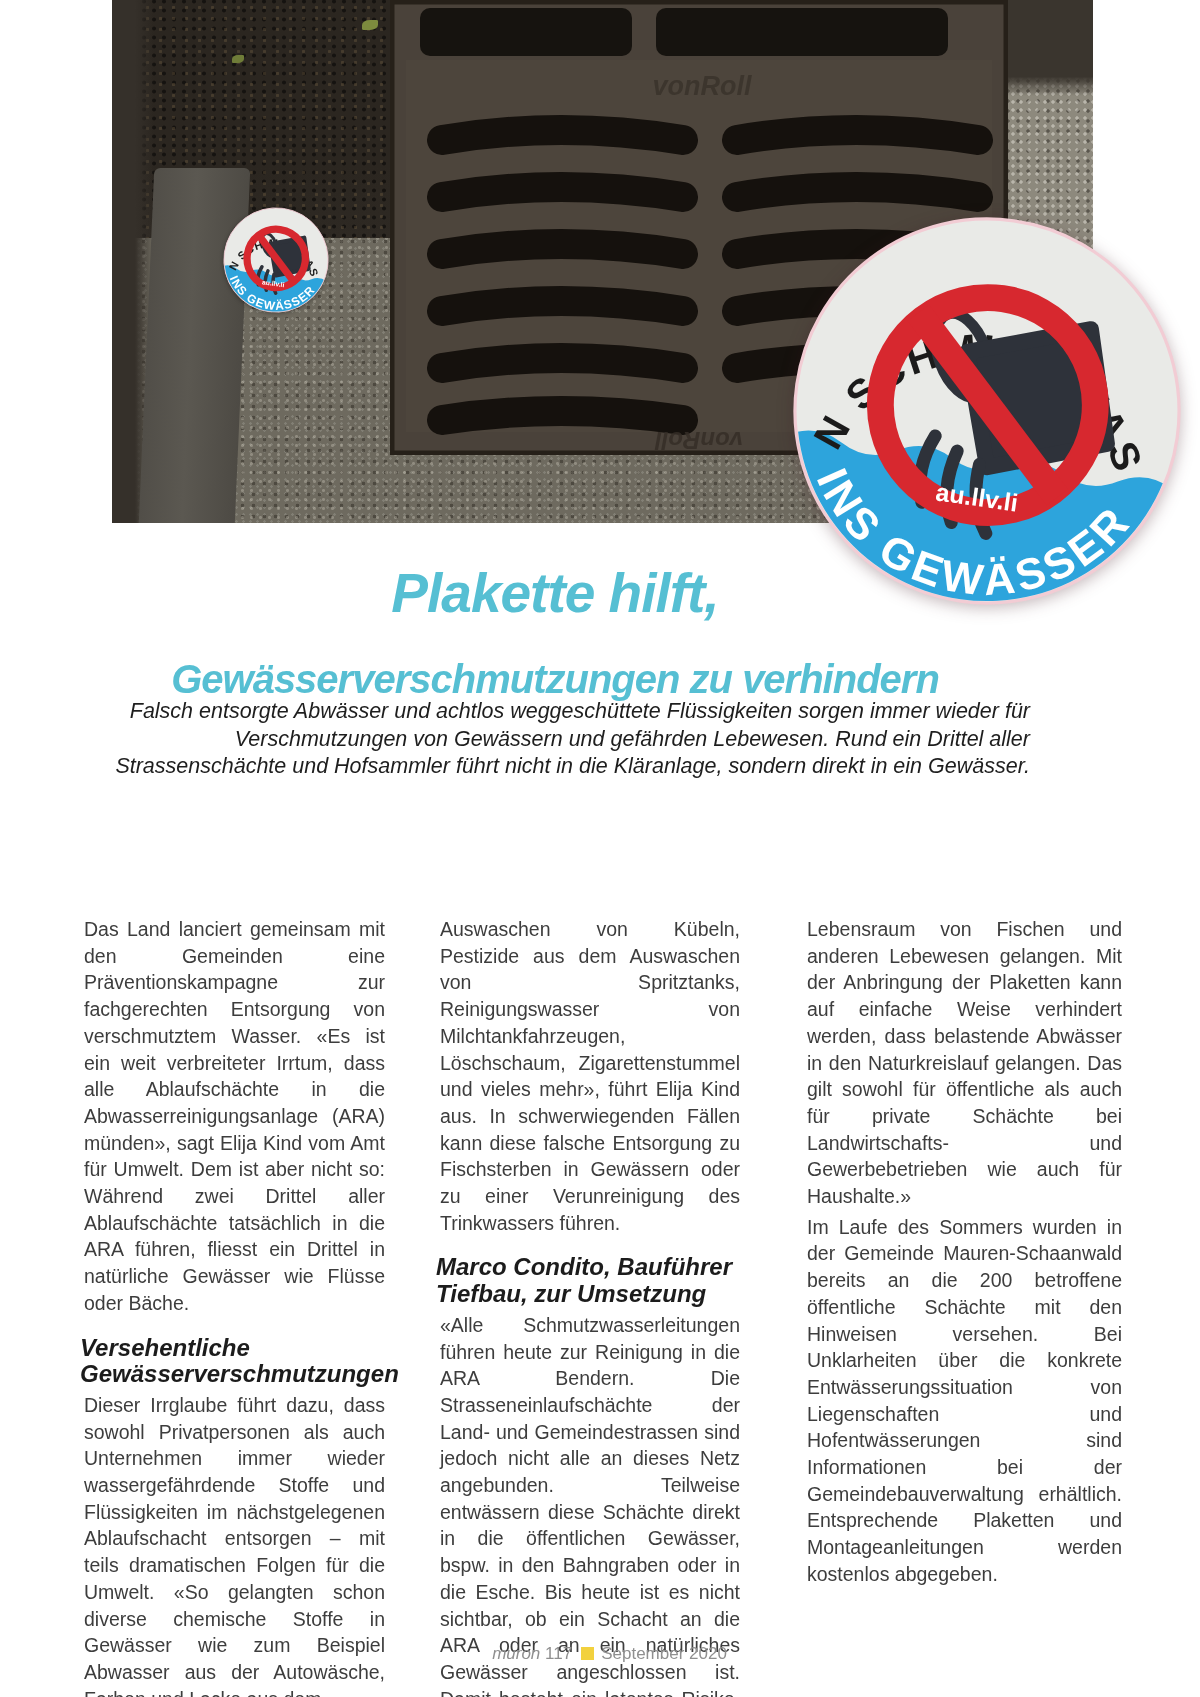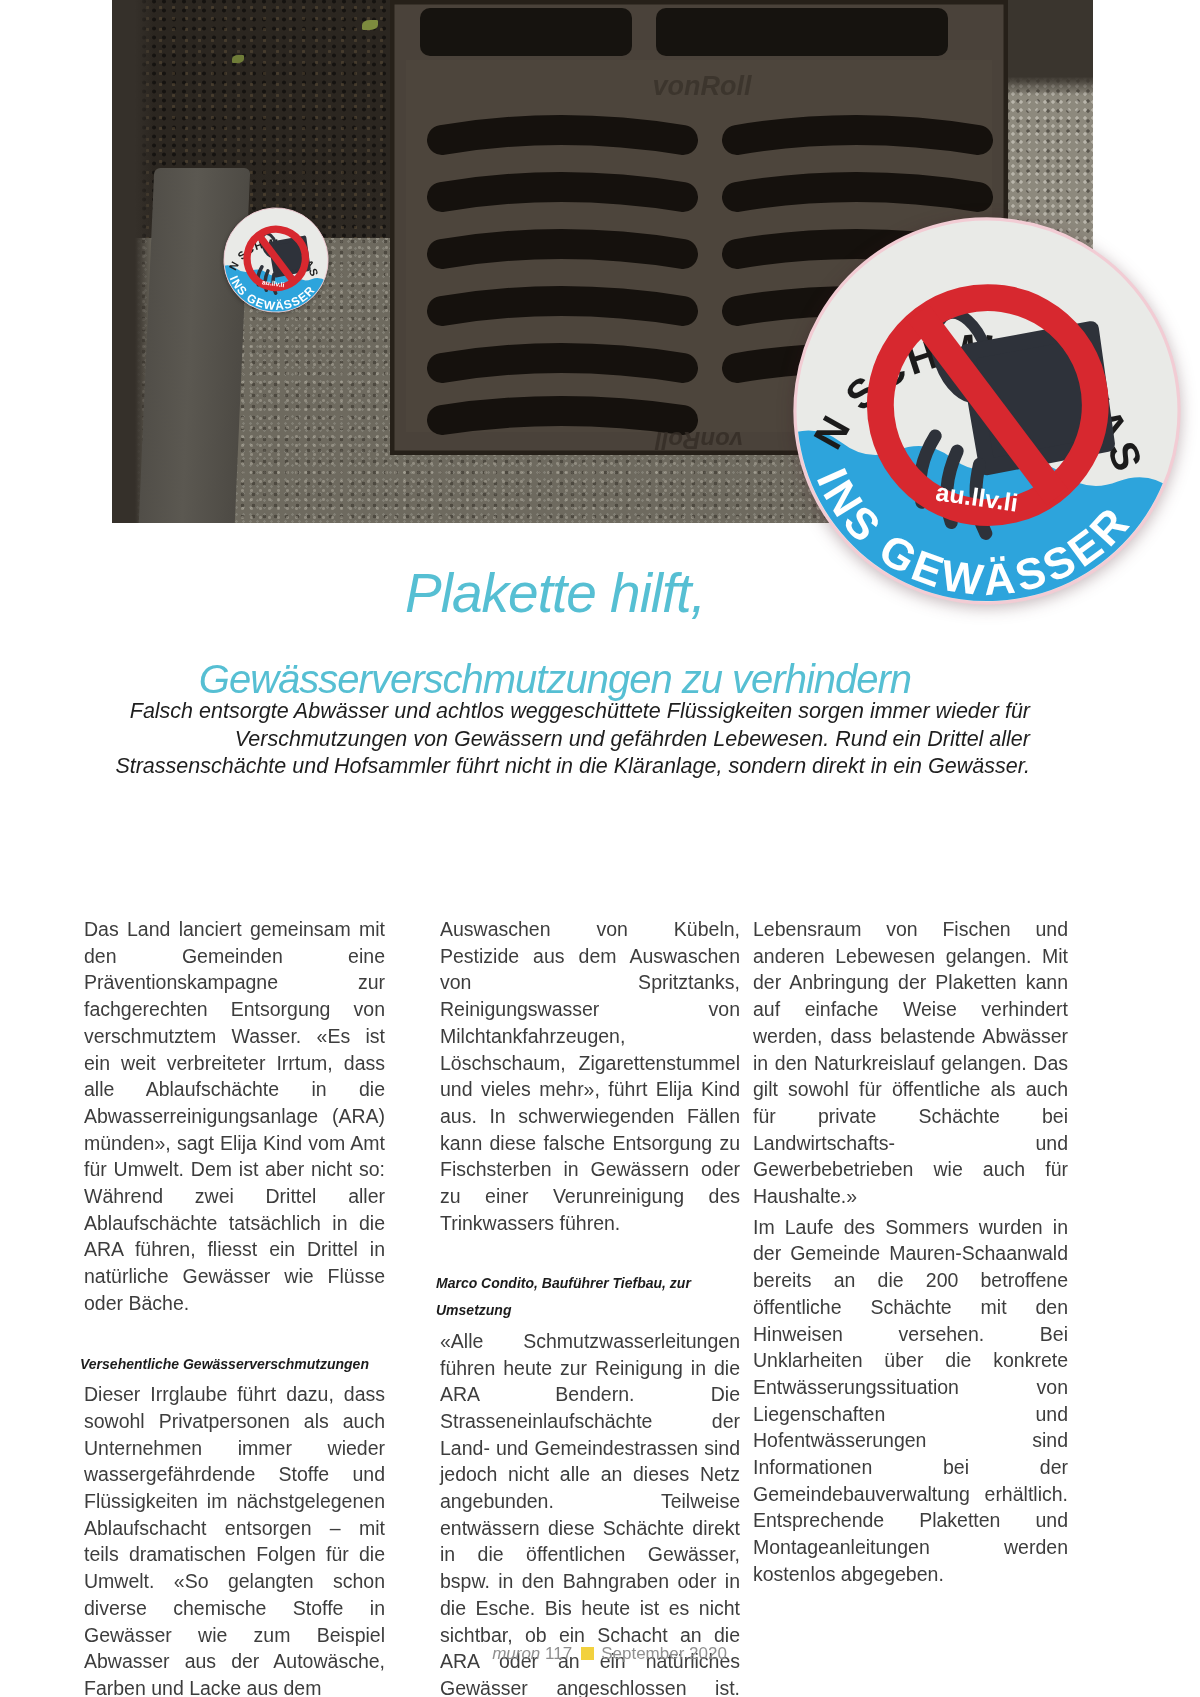--- a/index.html
+++ b/index.html
@@ -34,36 +34,36 @@
   .grate{position:absolute;left:278px;top:0;}
   .small-sticker{position:absolute;left:110px;top:206px;width:108px;height:108px;
     filter:drop-shadow(0 1px 2px rgba(0,0,0,.35));}
 
   
   .big-badge{position:absolute;left:788px;top:212px;width:398px;height:398px;
     filter:drop-shadow(0 3px 8px rgba(60,20,30,.30));}
 
   
   .headline{position:absolute;left:45px;top:550px;width:1020px;text-align:center;
-    font-style:italic;color:#56bfd3;font-weight:400;letter-spacing:-1px;}
+    font-style:italic;color:#56bfd3;font-weight:700;letter-spacing:-1px;}
   .headline .l1{font-size:55px;line-height:86px;}
   .headline .l2{font-size:40px;line-height:86px;}
 
   
   .lead{position:absolute;left:80px;top:698px;width:950px;text-align:right;
     font-style:italic;font-size:21.5px;line-height:27.5px;color:#1e1e1e;}
 
   
   .col{position:absolute;top:912px;font-size:19.5px;line-height:26.7px;color:#3d3d3d;}
   .col p{margin:4px;text-align:justify;}
-  .col h3{margin:34px 0 0 0;font-size:14px;line-height:26.7px;font-weight:700;
+  .col h3{margin:18px 0 0 0;font-size:24px;line-height:26.7px;font-weight:700;
           font-style:italic;color:#1c1c1c;}
   .c1{left:80px;width:309px;}
   .c2{left:436px;width:308px;}
-  .c3{left:749px;width:323px;}
+  .c3{left:803px;width:323px;}
 
   
   .footer{position:absolute;left:0;top:1644px;width:1200px;text-align:center;
     font-size:17px;color:#8f8f8f;}
   .footer .mag{font-style:italic;margin-left:19px;}
   .footer .sq{display:inline-block;width:13px;height:13px;background:#f2d13e;
     margin:0 7px 0 9px;vertical-align:-1px;}
 </style>
 </head>
 <body>

